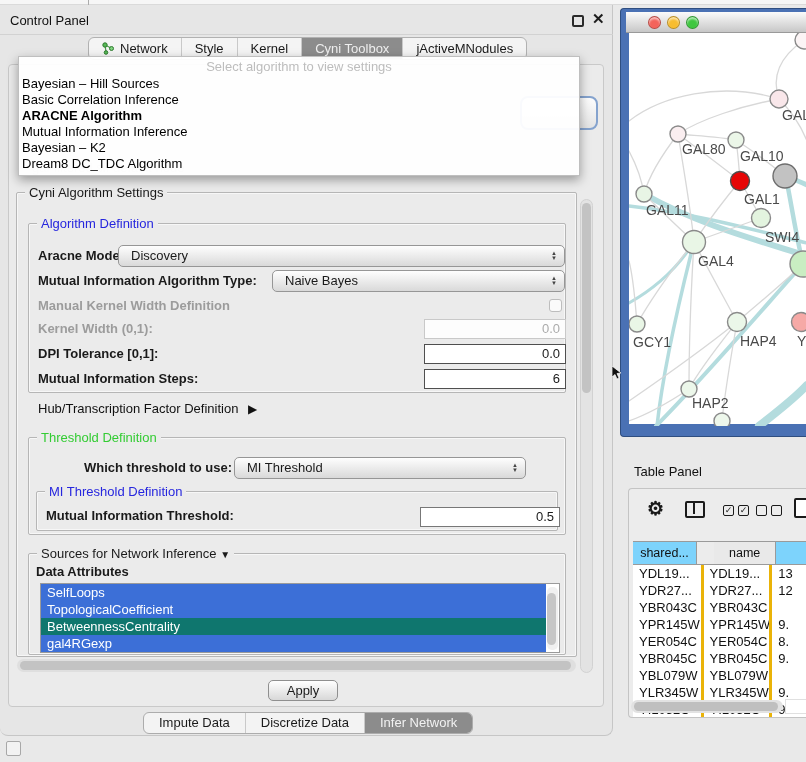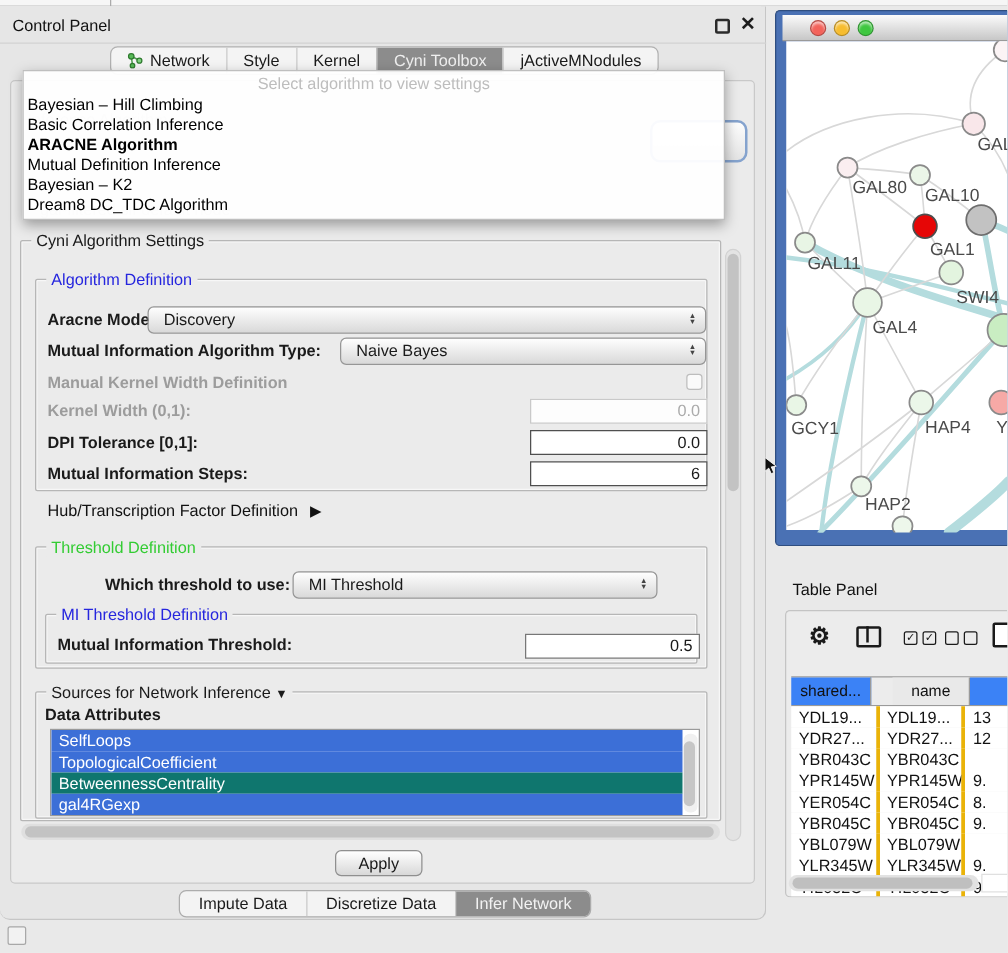--- a/index.html
+++ b/index.html
@@ -99,21 +99,21 @@
   .ticon { position:absolute; color:#1A1A1A; }
   #icon-columns { width:20px; height:17px; border:2px solid #1A1A1A; border-radius:2px; }
   #icon-columns .mid { position:absolute; left:8px; top:0; width:2px; height:13px; background:#1A1A1A; }
   .cb-pair { display:flex; gap:4px; }
   .cb { width:11px; height:11px; border:1.5px solid #1A1A1A; border-radius:2px; font-size:9px; line-height:9px; text-align:center; }
   #icon-doc { width:16px; height:20px; border:2px solid #1A1A1A; border-radius:2px; background:#FFF; }
 
   #table { position:absolute; left:4px; top:52px; width:176px; border-top:1px solid #9A9A9A; }
   .thead { display:flex; height:23px; border-bottom:1px solid #9A9A9A; }
   .th { border-right:1px solid #9A9A9A; text-align:center; line-height:22px; font-size:12.5px; color:#111; }
-  .th.blue { background:#3b82f6; }
+  .th.blue { background:#7dd3fc; }
   .th.gray { background:#E9E9E9; }
   .trow { display:flex; height:17px; background:#FFF; }
   .tcell { border-right:3px solid #eab308; padding-left:6px; line-height:17px; font-size:13px; color:#111;
       white-space:nowrap; overflow:hidden; }
   .c0 { width:78px; } .c1 { width:76px; } .c2 { width:40px; }
   .th.c0 { width:78px; } .th.c1 { width:76px;margin-left:17px; } .th.c2 { width:40px; border-right:none; }
 
   #tbl-hscroll { position:absolute; left:2px; top:211px; width:152px; height:13px; background:#E2E2E2; border-radius:7px; }
   #tbl-hthumb { position:absolute; left:3px; top:2px; width:144px; height:9px; background:#BFBFBF; border-radius:5px; }
   #tbl-corner { position:absolute; left:156px; top:210px; width:24px; height:15px; background:#FFF; border:1px solid #E0E0E0; }
@@ -161,24 +161,24 @@
 
   <div id="content-panel" class="abs"></div>
 
   <div id="combo-fragment" class="abs"></div>
   <div class="abs faint" style="left:22px; top:83px;">Inference Algorithm</div>
   <div class="abs faint" style="left:32px; top:155px;">gal-filtered sif default node</div>
 
   <div id="dropdown" class="abs">
     <div id="dd-placeholder">Select algorithm to view settings</div>
     <div>
-        <div class="dd-item">Bayesian – Hill Climbing</div>
+        <div class="dd-item">Bayesian – Hill Sources</div>
         <div class="dd-item">Basic Correlation Inference</div>
         <div class="dd-item dd-bold">ARACNE Algorithm</div>
-        <div class="dd-item">Mutual Definition Inference</div>
+        <div class="dd-item">Mutual Information Inference</div>
         <div class="dd-item">Bayesian – K2</div>
         <div class="dd-item">Dream8 DC_TDC Algorithm</div>
       </div>
   </div>
 
   <div class="groupbox" style="left:16px; top:187px; width:561px; height:465px;">
     <span class="gb-label">Cyni Algorithm Settings</span>
   </div>
 
   <div class="groupbox" style="left:28px; top:218px; width:538px; height:170px;">

